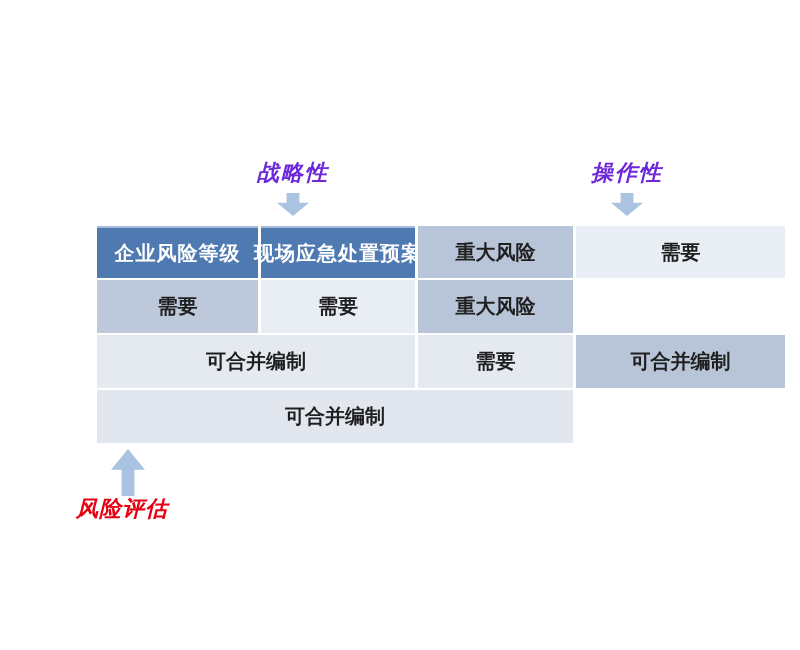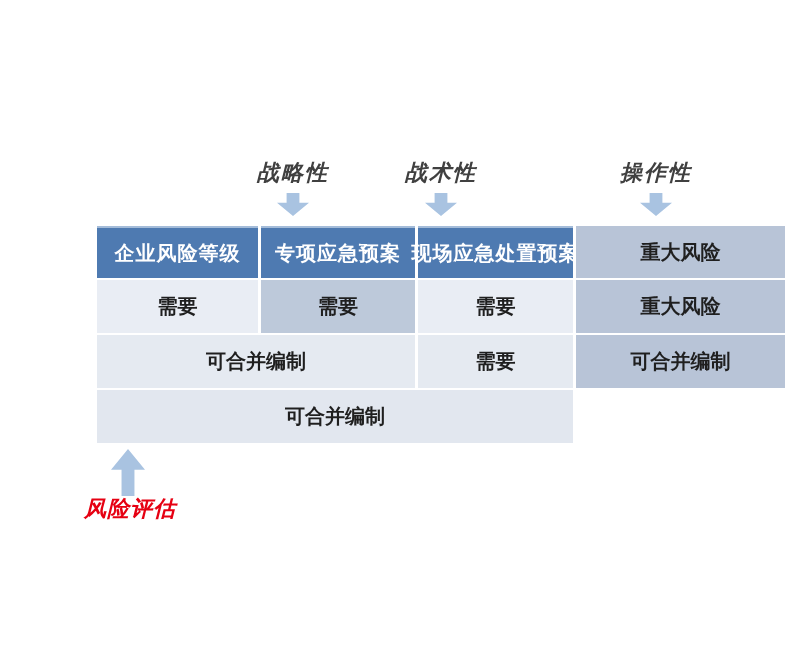--- a/index.html
+++ b/index.html
@@ -24,21 +24,21 @@
     flex-direction: column;
     align-items: center;
   }
   .annot-label {
     font-family: "Liberation Serif", serif;
     font-style: italic;
     font-weight: 700;
     font-size: 22px;
     line-height: 26px;
     letter-spacing: 2px;
-    color: #404040;
+    color: #6d28d9;
     white-space: nowrap;
   }
   .arrow-down {
     margin-top: 7px;
     width: 32px; height: 23px;
     background: var(--arrow, #a9c3e1);
     clip-path: polygon(30% 0, 70% 0, 70% 42%, 100% 42%, 50% 100%, 0 42%, 30% 42%);
   }
 
   
@@ -84,54 +84,49 @@
   
   .arrow-up {
     position: absolute;
     left: 111px; top: 449px;
     width: 34px; height: 47px;
     background: var(--arrow, #a9c3e1);
     clip-path: polygon(50% 0, 100% 44%, 69% 44%, 69% 100%, 31% 100%, 31% 44%, 0 44%);
   }
   .bottom-label {
     position: absolute;
-    left: 70px; top: 494px;
+    left: 62px; top: 494px;
     width: 120px;
     text-align: center;
     font-family: "Liberation Serif", serif;
     font-style: italic;
     font-weight: 700;
     font-size: 22px;
     letter-spacing: 1px;
     color: var(--bottom-label-text, #e60012);
     white-space: nowrap;
   }
 </style>
 </head>
 <body>
 
 <div class="canvas">
 
   <div class="top-annot" style="left:238px">
     <div class="annot-label">战略性</div>
     <div class="arrow-down"></div>
   </div>
-  <div class="top-annot" style="left:386px">
-    <div class="annot-label">战术性</div>
-    <div class="arrow-down"></div>
-  </div>
-  <div class="top-annot" style="left:601px">
+  <div class="top-annot" style="left:572px">
     <div class="annot-label">操作性</div>
     <div class="arrow-down"></div>
   </div>
 
   <div class="risk-table">
 
     <div class="cell header">企业风险等级</div>
-    <div class="cell header">专项应急预案</div>
     <div class="cell header">现场应急处置预案</div>
 
     <div class="cell level">重大风险</div>
     <div class="cell light-a">需要</div>
     <div class="cell highlight">需要</div>
     <div class="cell light-a">需要</div>
 
     <div class="cell level">重大风险</div>
     <div class="cell light-b span2">可合并编制</div>
     <div class="cell light-b">需要</div>

